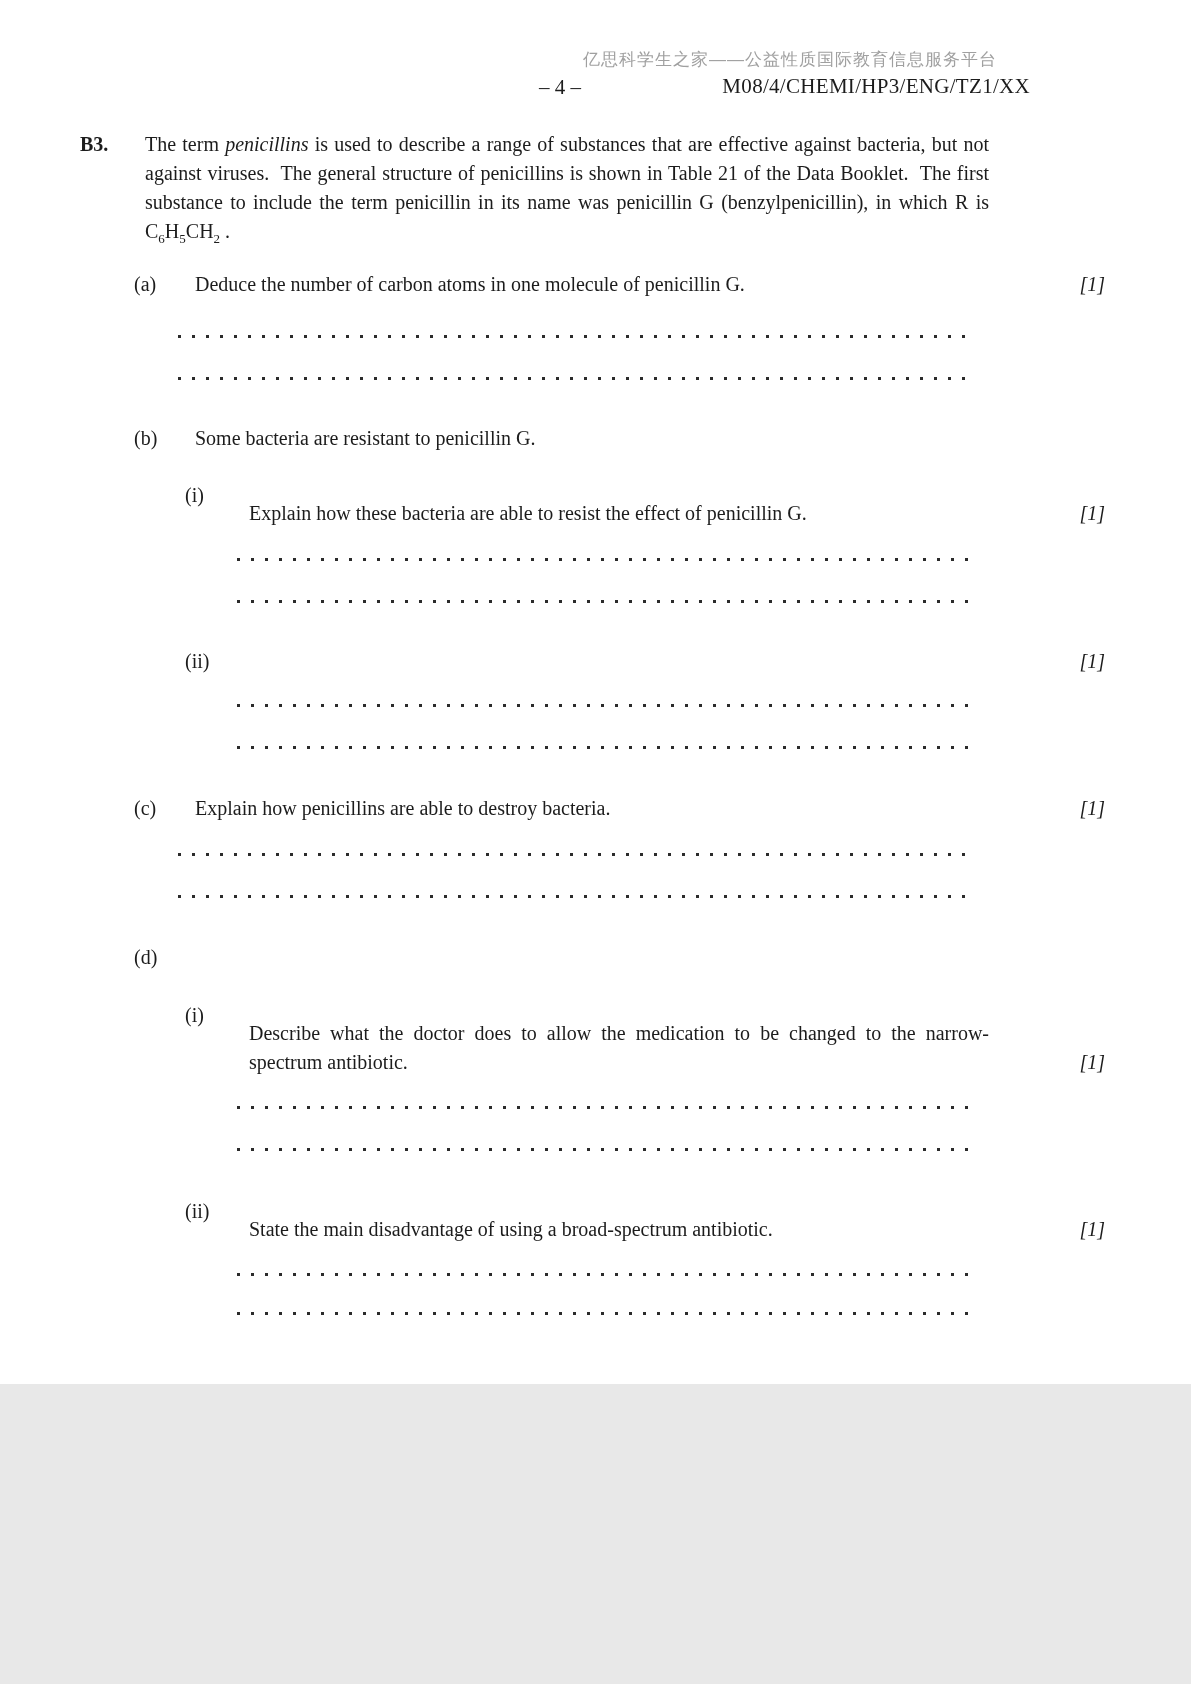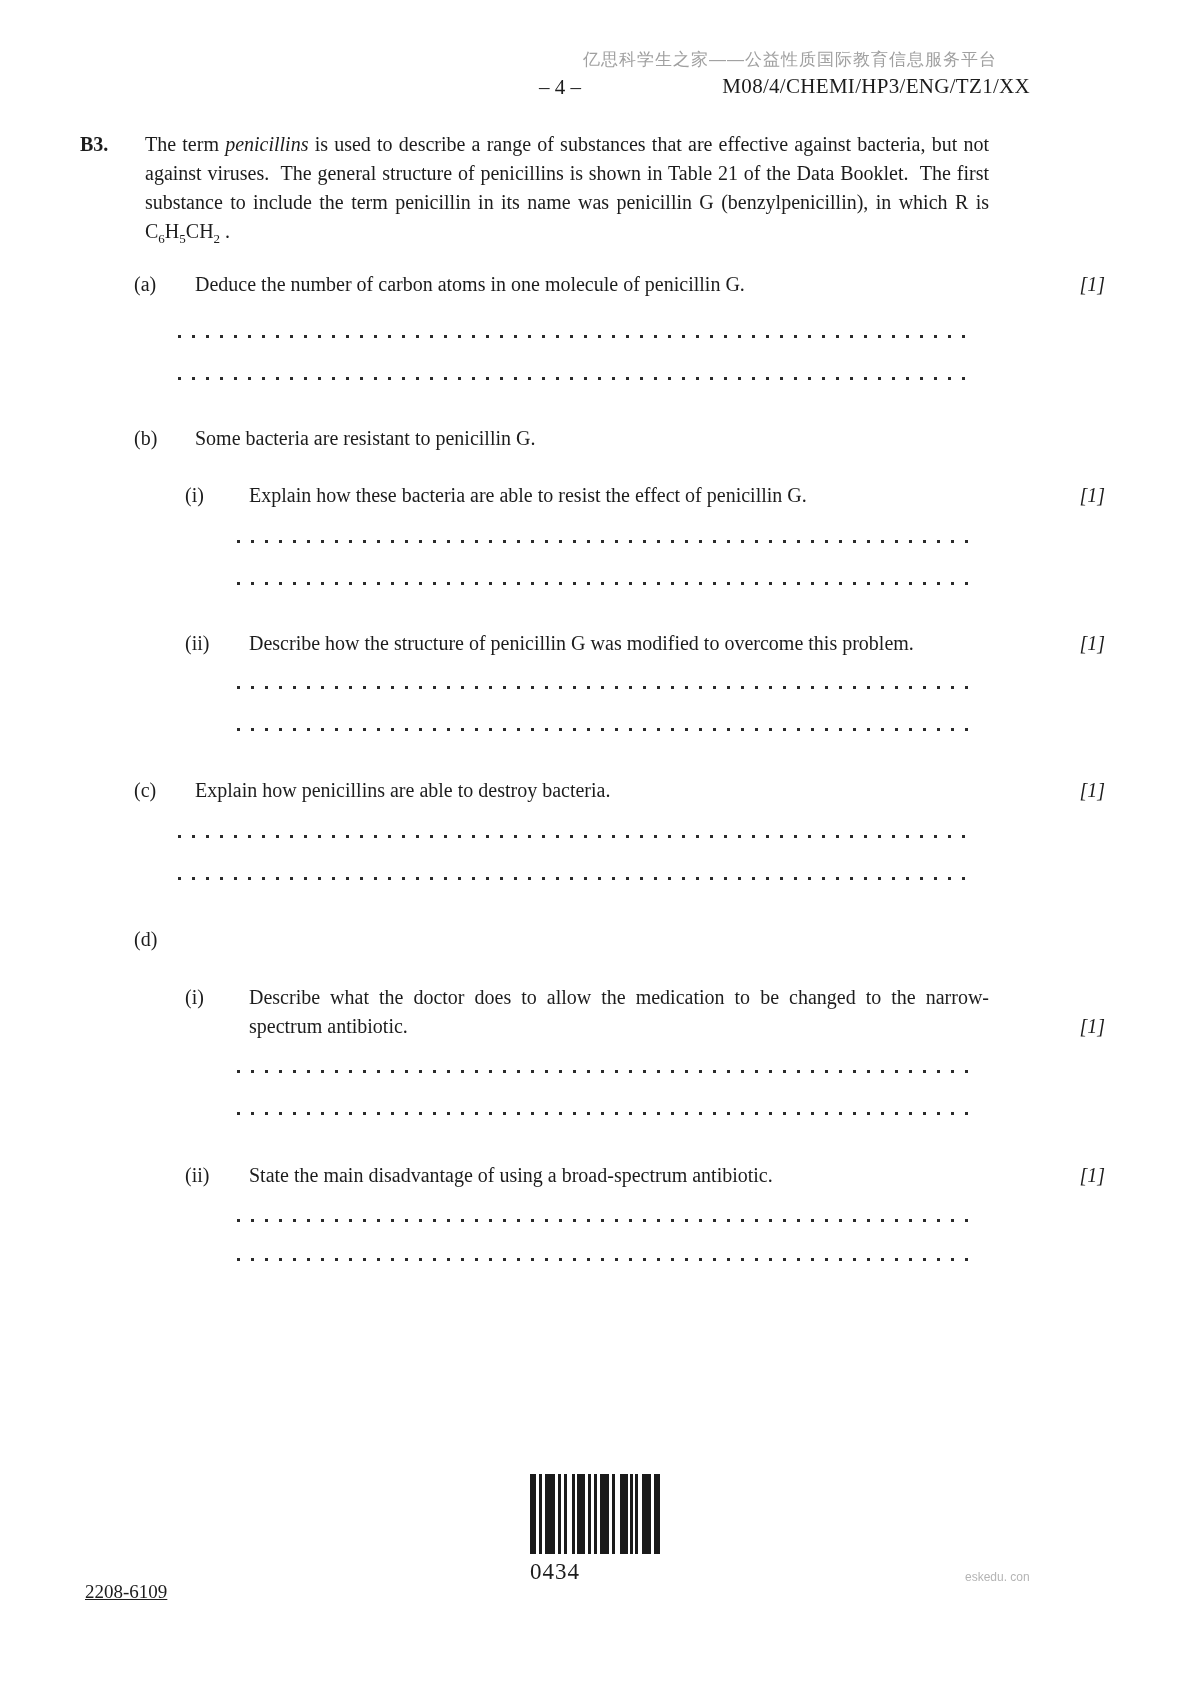--- a/index.html
+++ b/index.html
@@ -1,20 +1,20 @@
 <!DOCTYPE html>
 <html><head>
 <meta charset="utf-8">
 <style>
   * { box-sizing: border-box; margin: 0; padding: 0; }
   html, body { background: #e8e8e8; }
   .page {
     position: relative;
     width: 1191px;
-    height: 1684px;
+    height: 1384px;
     margin: 0 auto;
     background: #ffffff;
     font-family: "Liberation Serif", serif;
     color: #1c1c1c;
     overflow: hidden;
   }
   
   .cn-watermark {
     position: absolute;
     left: 540px; top: 48px; width: 500px;
@@ -43,21 +43,21 @@
     width: 1025px;
     font-size: 20px;
     line-height: 29px;
   }
   .row { display: flex; align-items: flex-start; gap: 12px; }
   .q-num  { flex: none; width: 53px; font-weight: bold; }
   .q-text { flex: none; width: 844px; text-align: justify; }
   .part-label { flex: none; margin-left: 54px; width: 49px; }
   .part-text  { flex: none; width: 794px; text-align: justify; }
   .sub-label  { flex: none; margin-left: 105px; width: 52px; }
-  .sub-text   { flex: none; width: 740px; text-align: justify; }
+  .sub-text   { flex: none; width: 740px; text-align: justify; margin-top: 18px; }
   .mark {
     margin-left: auto;
     align-self: flex-end;
     font-style: italic;
     padding-left: 8px;
   }
   .italic { font-style: italic; }
   sub { font-size: 13px; line-height: 0; }
   .dotline {
     height: 3px;
@@ -133,21 +133,20 @@
     <div class="row mt-28">
       <span class="sub-label">(i)</span>
       <span class="sub-text">Explain how these bacteria are able to resist the effect of penicillin G.</span>
       <span class="mark">[1]</span>
     </div>
     <div class="dotline dot-l2 mt-30"></div>
     <div class="dotline dot-l2 mt-39"></div>
 
     <div class="row mt-44">
       <span class="sub-label">(ii)</span>
-      <span class="sub-text">Describe how the structure of penicillin G was modified to overcome this problem.</span>
       <span class="mark">[1]</span>
     </div>
     <div class="dotline dot-l2 mt-28"></div>
     <div class="dotline dot-l2 mt-39"></div>
 
     <div class="row mt-45">
       <span class="part-label">(c)</span>
       <span class="part-text">Explain how penicillins are able to destroy bacteria.</span>
       <span class="mark">[1]</span>
     </div>

